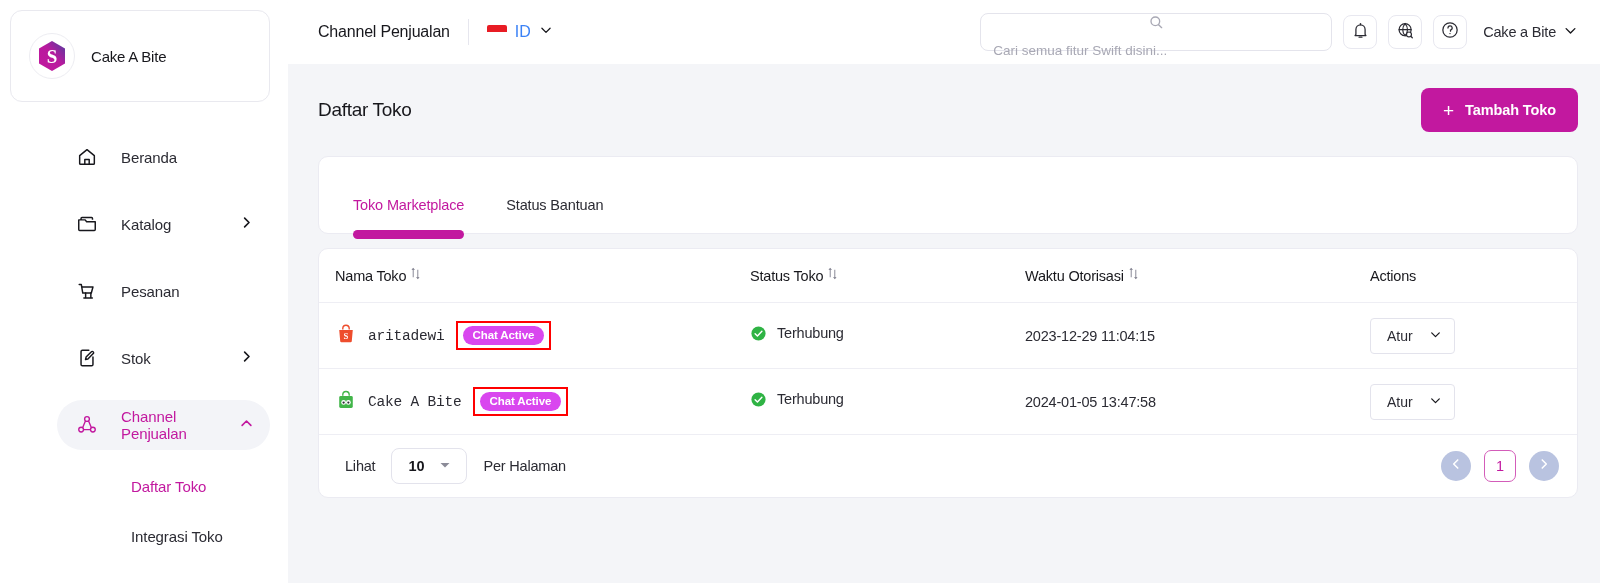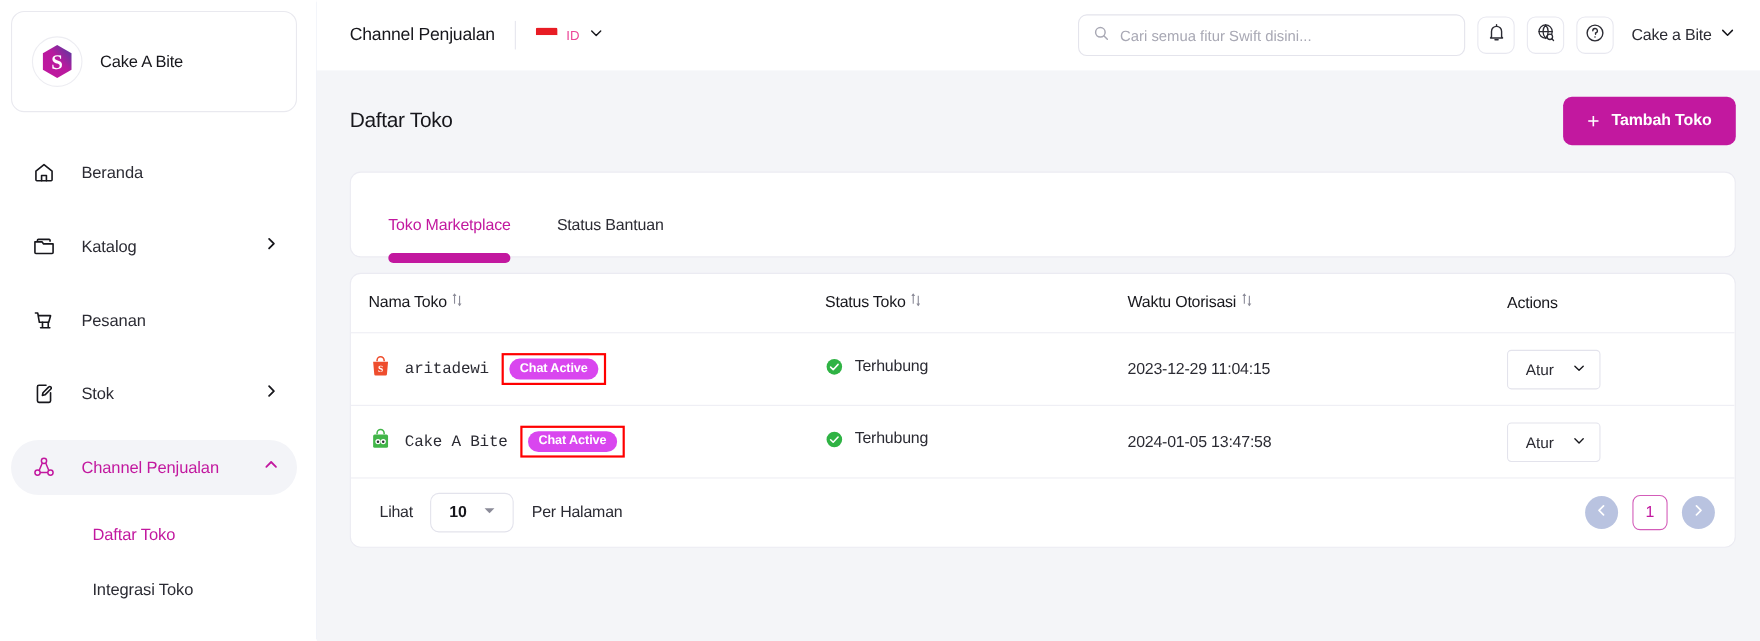--- a/index.html
+++ b/index.html
@@ -23,21 +23,21 @@
     gap: 16px;
   }
   .brand-logo {
     width: 46px; height: 46px; border-radius: 50%;
     border: 1px solid #ededf2; background: #fff;
     display: flex; align-items: center; justify-content: center;
     flex: 0 0 46px;
   }
   .brand-name { font-size: 15px; color: #17171c; letter-spacing: -0.2px; }
 
-  .nav { margin-top: 30px; }
+  .nav { margin-top: 30px; padding-left: 47px; }
   .nav-item {
     height: 50px; margin: 0 18px 17px 10px;
     border-radius: 25px;
     display: flex; align-items: center; padding-left: 18px;
     gap: 22px; cursor: pointer;
   }
   .nav-item .nic { width: 24px; height: 24px; flex: 0 0 24px; display:flex; align-items:center; justify-content:center;}
   .nav-label { font-size: 15px; color: #2b2b33; flex: 1; letter-spacing: -0.1px;}
   .nav-chev { margin-right: 16px; color: #17171c; }
   .nav-item.active { background: #f3f4f8; }
@@ -60,25 +60,25 @@
   .main { flex: 1; display: flex; flex-direction: column; background: #f4f5f8; position: relative; }
 
   .topbar {
     height: 64px; background: #fff; display: flex; align-items: center;
     padding: 0 22px 0 30px; flex: 0 0 64px;
   }
   .page-title { font-size: 16px; color: #17171c; letter-spacing: -0.2px; }
   .tb-divider { width: 1px; height: 26px; background: #e6e6ee; margin: 0 18px; }
   .lang { display: flex; align-items: center; gap: 8px; cursor: pointer; }
   .flag { width: 20px; height: 14px; border-radius: 2px; overflow: hidden; display:block; }
-  .lang-code { font-size: 12px; color: #ec4899; }
+  .lang-code { font-size: 16px; color: #3b82f6; }
   .topbar-spacer { flex: 1; }
   .search-box {
     width: 352px; height: 38px; border: 1px solid #e4e4ec; border-radius: 8px;
-    display: flex; align-items: center; padding: 0 12px; gap: 9px; background: #fff;
+    display: flex; align-items: center; padding: 0 12px; gap: 9px; background: #fff; flex-direction: column;
   }
   .search-box input {
     border: none; outline: none; font-size: 13.5px; color: #2b2b33;
     font-family: "Liberation Sans", sans-serif; width: 100%; background: transparent;
   }
   .search-box input::placeholder { color: #a8a8b4; }
   .icon-btn {
     width: 34px; height: 34px; border: 1px solid #e8e8f0; border-radius: 8px;
     display: flex; align-items: center; justify-content: center; margin-left: 11px;
     cursor: pointer; background: #fff;

